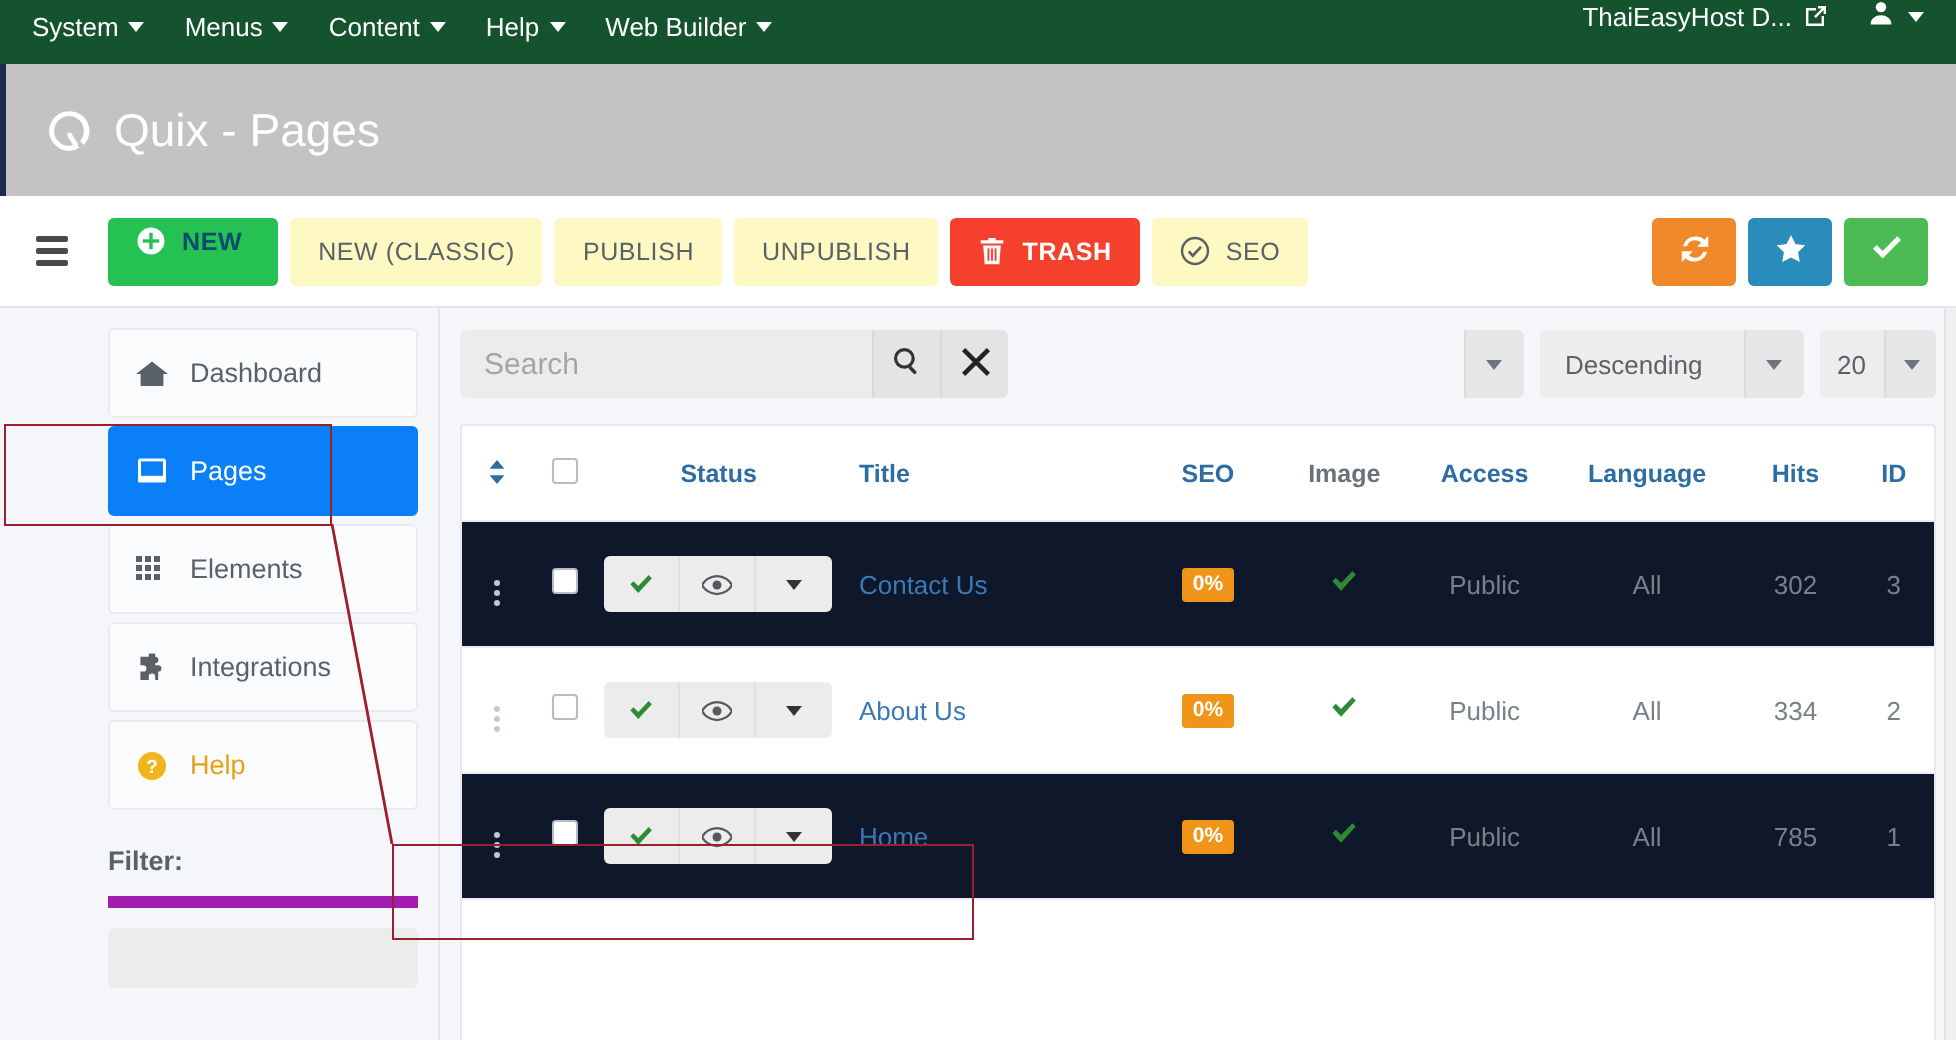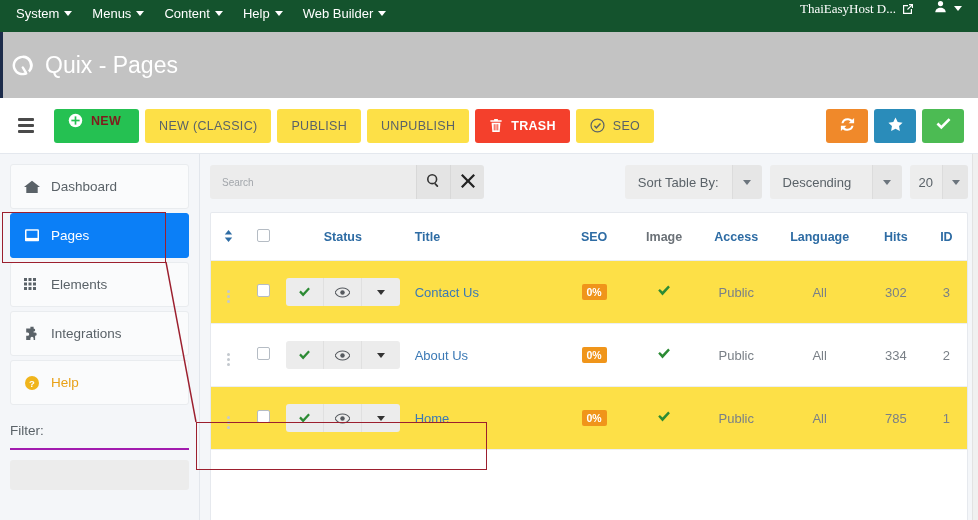--- a/index.html
+++ b/index.html
@@ -33,33 +33,32 @@
     border-left: 4px solid transparent;
     border-right: 4px solid transparent;
     border-top: 5px solid currentColor;
     display: inline-block;
   }
   .topbar-right {
     margin-left: auto;
     display: flex; align-items: center; gap: 6px;
     font-size: 13px;
     padding-right: 6px;
-    font-family: Liberation Serif, serif;
   }
   .site-name { display: flex; align-items: center; gap: 6px; }
   .ext-icon { display: inline-block; line-height: 0; }
   .user-block { display: flex; align-items: center; gap: 7px; padding-left: 14px; }
 
   
   .quix-header {
     height: 66px;
     background: #c3c3c3;
     display: flex;
     align-items: center;
-    padding-left: 8px;
+    padding-left: 20px;
     border-left: 3px solid #1c2b4a;
   }
   .quix-title {
     display: flex; align-items: center; gap: 11px;
     color: #ffffff;
     font-size: 23px;
     font-weight: 400;
   }
   .quix-logo {
     width: 23px; height: 23px;
@@ -82,52 +81,53 @@
     margin-right: 14px;
   }
   .hamburger span { display: block; width: 16px; height: 3px; background: #4a4a4a; border-radius: 1px; }
   .tbtn {
     height: 34px;
     display: inline-flex; align-items: center; gap: 8px;
     padding: 0 14px;
     font-size: 12.5px;
     border: none;
     border-radius: 3px;
-    background: #fde047;
+    background: #fef9c3;
     color: #5a6268;
     margin-right: 6px;
     letter-spacing: .3px;
     cursor: pointer;
     font-family: inherit;
     white-space: nowrap;
   }
-  .tbtn.green { background: #25c152; color: #7f1d1d; font-weight: 600; padding: 0 18px 10px 14px; }
+  .tbtn.green { background: #25c152; color: #0c4a6e; font-weight: 600; padding: 0 18px 10px 14px; }
   .tbtn.red   { background: #f4402c; color: #fff; font-weight: 600; }
   .tbtn .ico { display: inline-flex; line-height: 0; }
   .toolbar-right { margin-left: auto; display: flex; gap: 6px; }
   .sqbtn {
     width: 42px; height: 34px;
     border: none; border-radius: 3px;
     display: inline-flex; align-items: center; justify-content: center;
     cursor: pointer;
   }
   .sqbtn.orange { background: #f0892a; }
   .sqbtn.blue   { background: #2a8cba; }
   .sqbtn.green  { background: #4cbb53; }
 
   
   .body-wrap { display: flex; height: calc(520px - 32px - 66px - 56px); }
 
   
   .sidebar {
-    width: 200px;
+    width: 176px;
     background: #f4f6f9;
     padding: 10px 10px 0 10px;
     border-right: 1px solid #e2e6ec;
     position: relative;
+    margin-left: 44px;
   }
   .side-item {
     height: 45px;
     background: #fafbfc;
     border: 1px solid #e9ecef;
     border-radius: 3px;
     display: flex; align-items: center; gap: 11px;
     padding: 0 12px;
     margin-bottom: 4px;
     font-size: 13.5px;
@@ -137,24 +137,24 @@
   .side-item .sico { width: 17px; display: inline-flex; justify-content: center; line-height: 0; }
   .side-item.active {
     background: #0b7ff7;
     border-color: #0b7ff7;
     color: #ffffff;
   }
   .side-item.help { color: #e8a117; }
   .filter-label {
     margin-top: 18px;
     font-size: 13.5px;
-    font-weight: normal;
+    font-weight: bold;
     color: #5a6268;
     padding-bottom: 10px;
-    border-bottom: 2px solid #a21caf;
+    border-bottom: 6px solid #a21caf;
   }
   .filter-input {
     margin-top: 10px;
     height: 30px;
     background: #ececec;
     border: none;
     border-radius: 3px;
     width: 100%;
   }
 
@@ -164,21 +164,21 @@
     padding: 10px 10px 0 10px;
     position: relative;
     overflow: hidden;
   }
   .filters-row { display: flex; align-items: center; height: 36px; margin-bottom: 12px; }
   .search-input {
     width: 206px; height: 34px;
     background: #ececec;
     border: none; border-radius: 3px 0 0 3px;
     padding: 0 12px;
-    font-size: 10px;
+    font-size: 15px;
     color: #701a75;
     font-family: inherit;
     outline: none;
   }
   .search-input::placeholder { color: #a2a6ab; }
   .ibtn {
     width: 34px; height: 34px;
     background: #e4e4e4;
     border: none;
     display: inline-flex; align-items: center; justify-content: center;
@@ -227,21 +227,21 @@
     text-align: center;
   }
   thead th.plain { color: #6b7177; }
   tbody td {
     font-size: 13px;
     color: #7a8087;
     padding: 17px 0;
     text-align: center;
     border-bottom: 1px solid #eceff2;
   }
-  tbody tr.striped td { background: #fde047; }
+  tbody tr.striped td { background: #0f172a; }
   .link { color: #3b79b5; cursor: pointer; }
   .col-drag   { width: 34px; }
   .col-check  { width: 34px; }
   .col-status { width: 120px; }
   .col-title  { width: 150px; text-align: left !important; }
   .col-seo    { width: 68px; }
   .col-image  { width: 68px; }
   .col-access { width: 72px; }
   .col-lang   { width: 90px; }
   .col-hits   { width: 58px; }
@@ -520,21 +520,20 @@
         <span>
           <svg width="14" height="14" viewBox="0 0 14 14">
             <path d="M1.6 0L7 5.4 12.4 0 14 1.6 8.6 7l5.4 5.4L12.4 14 7 8.6 1.6 14 0 12.4 5.4 7 0 1.6z" fill="#222"></path>
           </svg>
         </span>
       </button>
 
       <div class="spacer-flex"></div>
 
       <div class="sel-group">
-        <span class="sel">Sort Table By:</span>
         <span class="sel-arrow">
           <span class="caret-down" style="border-top-color:#6c757d"></span>
         </span>
       </div>
 
       <div class="sel-group">
         <span class="sel" style="min-width:102px">Descending</span>
         <span class="sel-arrow">
           <span class="caret-down" style="border-top-color:#6c757d"></span>
         </span>

